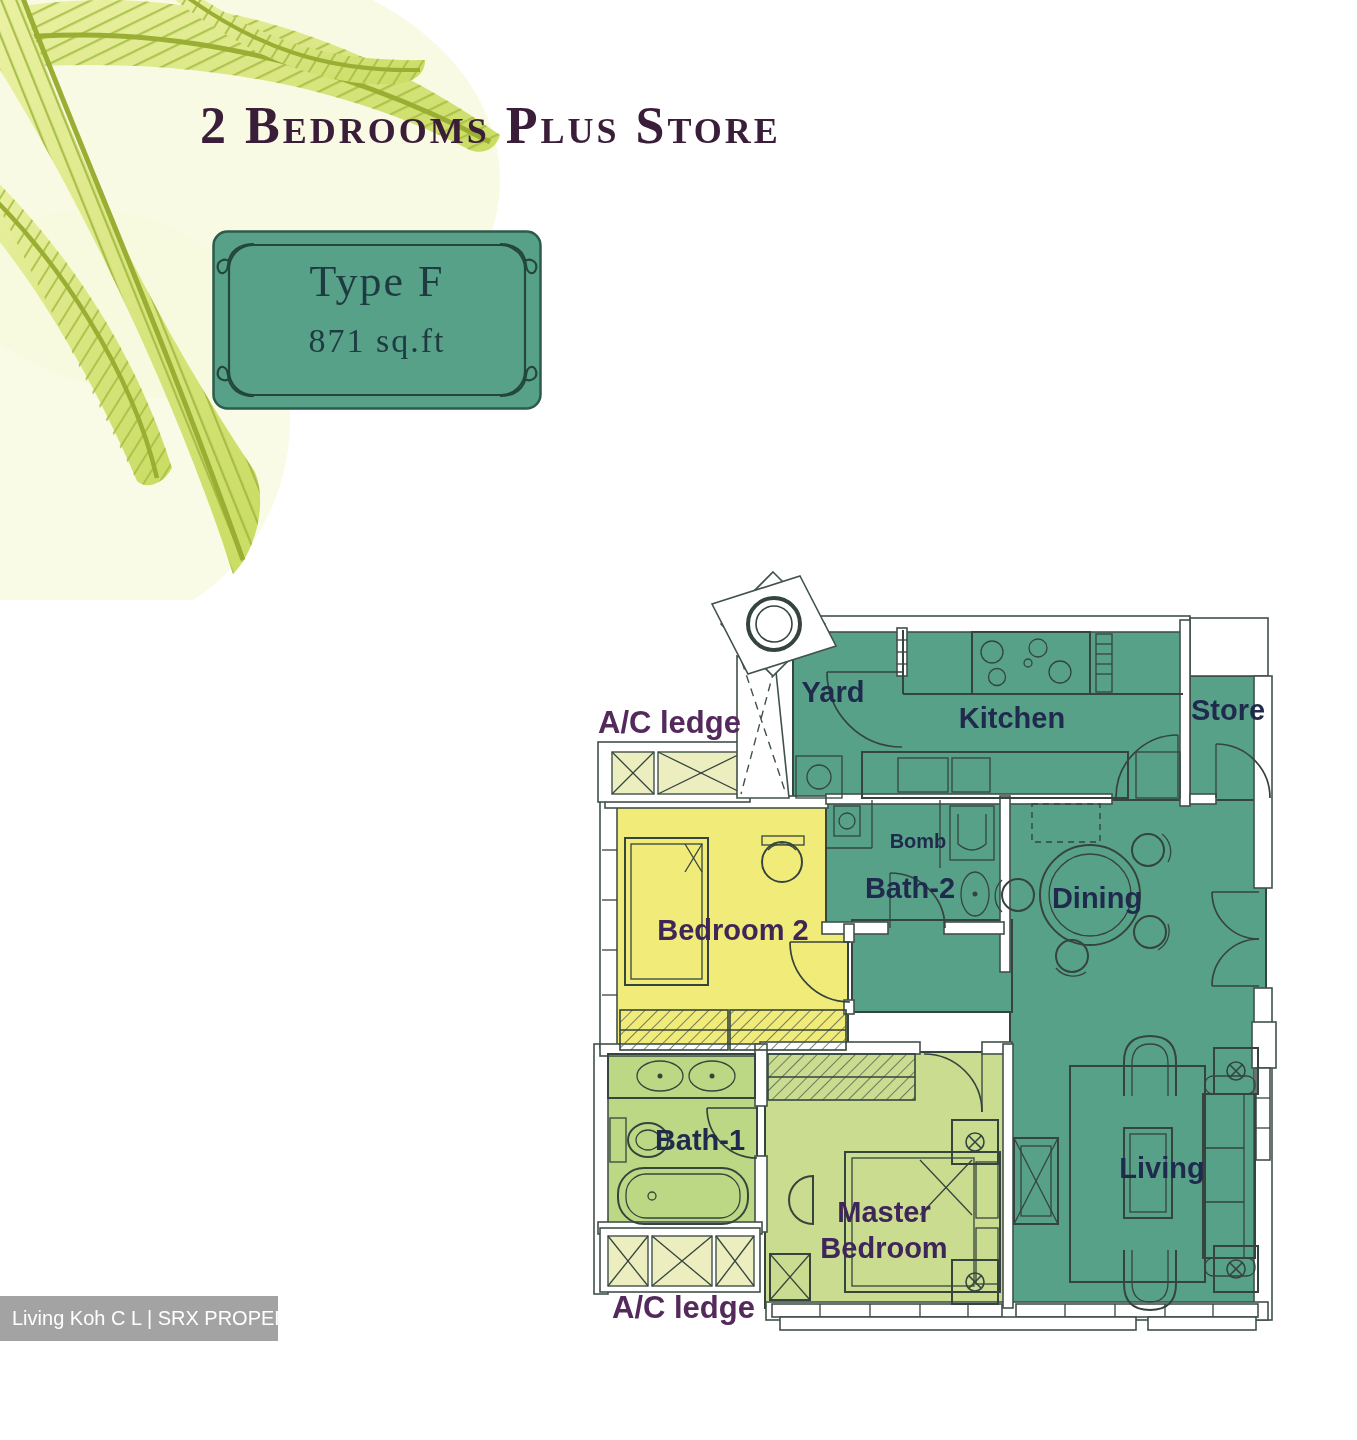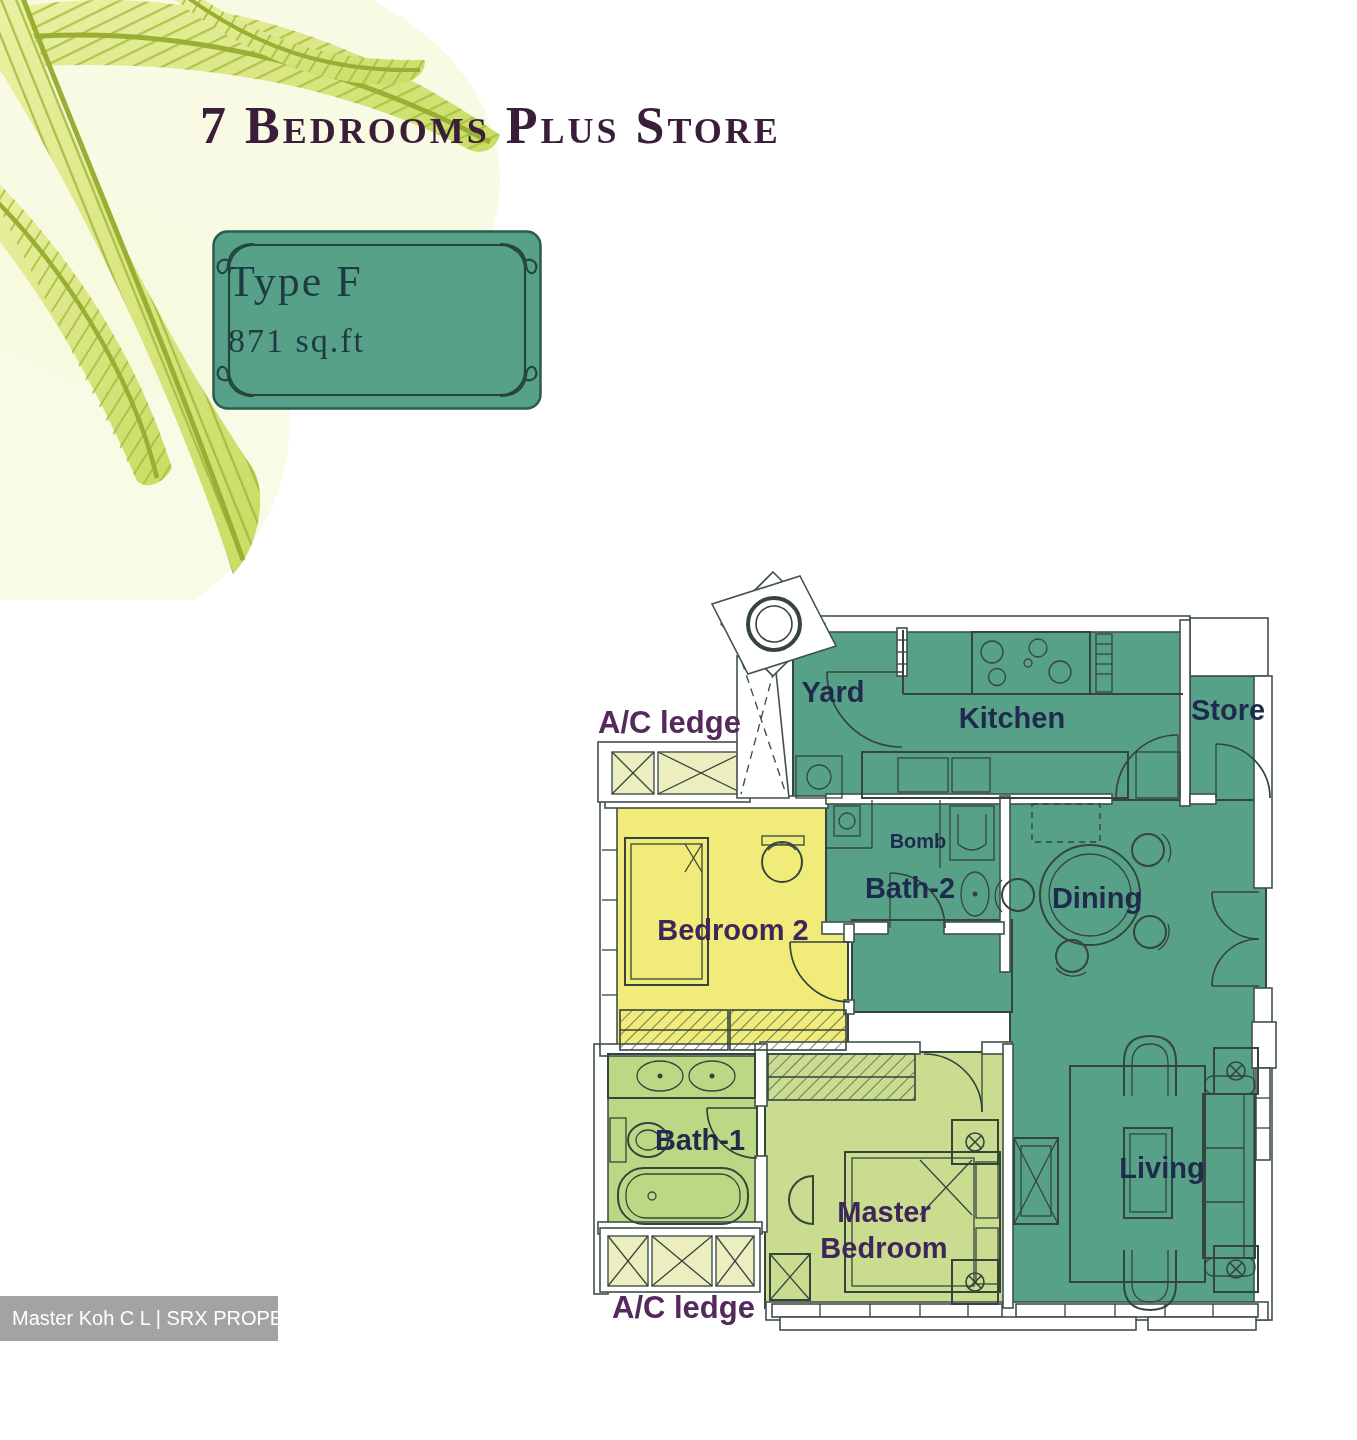--- a/index.html
+++ b/index.html
@@ -4,21 +4,21 @@
 <style>
   html,body{margin:0;padding:0;background:#ffffff;}
   body{width:1357px;height:1440px;position:relative;overflow:hidden;
        font-family:"Liberation Sans",sans-serif;}
   #palm{position:absolute;left:0;top:0;}
   #title{position:absolute;left:200px;top:96px;width:700px;
          font-family:"Liberation Serif",serif;font-weight:bold;
          font-variant:small-caps;font-size:52px;letter-spacing:3px;
          color:#3a1d39;white-space:nowrap;}
   #badge{position:absolute;left:212px;top:230px;width:330px;height:180px;}
-  #badge .btxt{position:absolute;left:16px;width:100%;
+  #badge .btxt{position:absolute;left:0;width:100%;text-align:center;
          font-family:"Liberation Serif",serif;color:#1d3b40;}
   #badge .l1{top:26px;font-size:44px;letter-spacing:2px;}
   #badge .l2{top:92px;font-size:34px;letter-spacing:2px;}
   #plan{position:absolute;left:0;top:0;}
   #watermark{position:absolute;left:0;top:1296px;width:278px;height:45px;
          background:rgba(158,158,158,0.95);color:#ffffff;font-size:20px;
          line-height:45px;padding-left:12px;box-sizing:border-box;
          white-space:nowrap;}
   .wall{fill:#ffffff;stroke:#41524a;stroke-width:1.6;}
   .ln{fill:none;stroke:#35453e;stroke-width:2;}
@@ -66,21 +66,21 @@
     <path d="M 15,-20 C 60,120 140,300 255,472 C 268,504 255,552 233,574 C 190,438 95,215 -25,30 Z" fill="url(#pf2)" opacity="0.85"></path>
     <path d="M 18,-15 C 80,150 162,330 243,560" fill="none" stroke="#9aae33" stroke-width="5"></path>
   </g>
   <g>
     <path d="M -25,160 C 55,235 132,340 172,468 C 162,486 145,489 137,481 C 90,370 25,265 -32,205 Z" fill="url(#leafg)"></path>
     <path d="M -25,160 C 55,235 132,340 172,468 C 162,486 145,489 137,481 Z" fill="url(#pf3)" opacity="0.85"></path>
     <path d="M -20,185 C 60,260 132,372 157,478" fill="none" stroke="#9aae33" stroke-width="4.5"></path>
   </g>
 </svg>
 
-<div id="title">7 Bedrooms Plus Store</div>
+<div id="title">2 Bedrooms Plus Store</div>
 
 <div id="badge">
   <svg width="330" height="180" viewBox="0 0 330 180">
     <defs>
       <path id="curl" d="M 42,14 C 28,14 17,21 16,35 C 15,44 8,46 6,39 C 4,31 13,27 18,32" fill="none" stroke="#24473d" stroke-width="2.2"></path>
     </defs>
     <rect x="1.5" y="1.5" width="327" height="177" rx="14" fill="#58a189" stroke="#2c5a4d" stroke-width="2.5"></rect>
     <rect x="17" y="15" width="296" height="150" rx="24" fill="none" stroke="#24473d" stroke-width="2.2"></rect>
     <use href="#curl"></use>
     <use href="#curl" transform="translate(330,0) scale(-1,1)"></use>
@@ -350,13 +350,13 @@
     <text class="lblN" x="1097" y="908">Dining</text>
     <text class="lblP" x="733" y="940">Bedroom 2</text>
     <text class="lblN" x="700" y="1150" font-size="27">Bath-1</text>
     <text class="lblP" x="884" y="1222">Master</text>
     <text class="lblP" x="884" y="1258">Bedroom</text>
     <text class="lblN" x="1162" y="1178">Living</text>
     <text class="lblAC" x="612" y="1318">A/C ledge</text>
   </g>
 </svg>
 
-<div id="watermark">Master Koh C L | SRX PROPERTY</div>
+<div id="watermark">Living Koh C L | SRX PROPERTY</div>
 
 </body></html>

